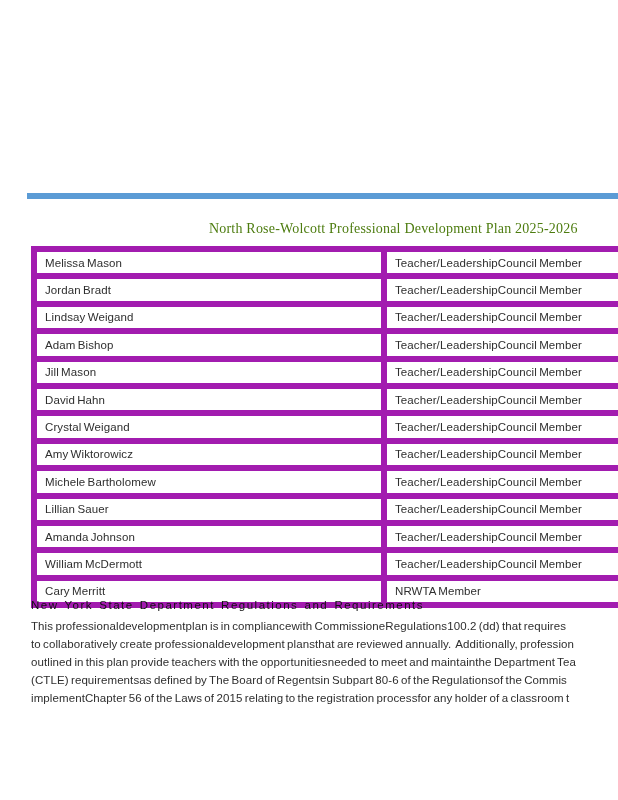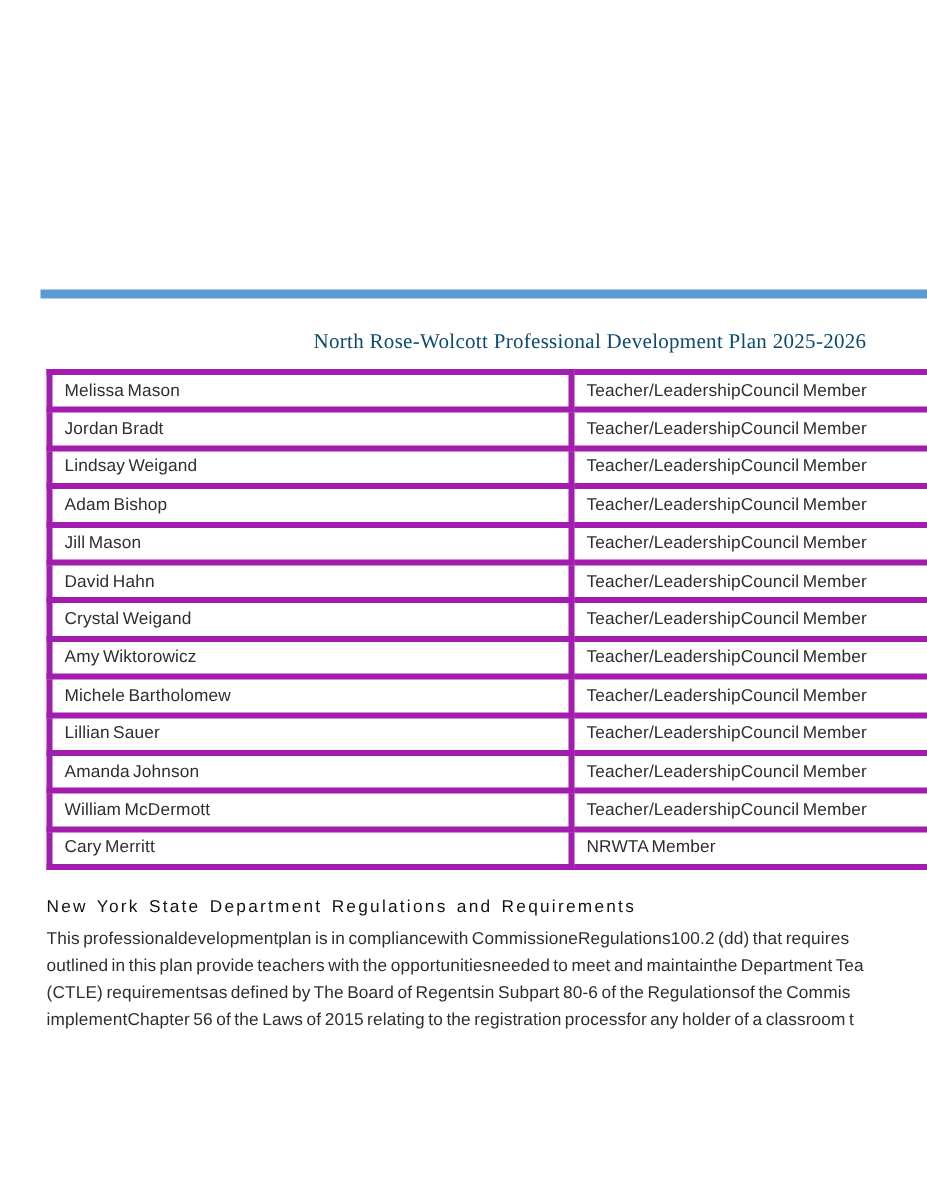--- a/index.html
+++ b/index.html
@@ -18,34 +18,34 @@
     width: 600px;
     height: 6px;
     background: #5B9BD5;
   }
   .doc-title {
     position: absolute;
     left: 209px;
     top: 221px;
     font-family: "Liberation Serif", serif;
     font-size: 14px;
-    color: #0c4a6e;
+    color: #4d7c0f;
     white-space: nowrap;
     letter-spacing: 0.2px;
   }
   table.roster {
     position: absolute;
     left: 31px;
     top: 246px;
     width: 660px;              
     border-collapse: collapse;
     table-layout: fixed;
   }
   table.roster td {
-    border: 4px solid #a21caf;
+    border: 6px solid #a21caf;
     height: 21.4px;
     padding: 0 2px 0 8px;
     font-size: 11.5px;
     color: #2e2e2e;
     word-spacing: -1px;
     letter-spacing: 0.1px;
     vertical-align: middle;
     overflow: hidden;
     white-space: nowrap;
   }
@@ -139,18 +139,19 @@
           <td class="name-col">Cary Merritt</td>
           <td>NRWTA Member</td>
         </tr>
       </tbody>
   </table>
 
   <div class="section-heading">New York State Department Regulations and Requirements</div>
 
   <div class="paragraph" id="paragraph">
       <div class="line">This professionaldevelopmentplan is in compliancewith CommissioneRegulations100.2 (dd) that requires</div>
+      <div class="line">to collaboratively create professionaldevelopment plansthat are reviewed annually.  Additionally, profession</div>
       <div class="line">outlined in this plan provide teachers with the opportunitiesneeded to meet and maintainthe Department Tea</div>
       <div class="line">(CTLE) requirementsas defined by The Board of Regentsin Subpart 80-6 of the Regulationsof the Commis</div>
       <div class="line">implementChapter 56 of the Laws of 2015 relating to the registration processfor any holder of a classroom t</div>
     </div>
 
 </div>
 
 </body></html>

